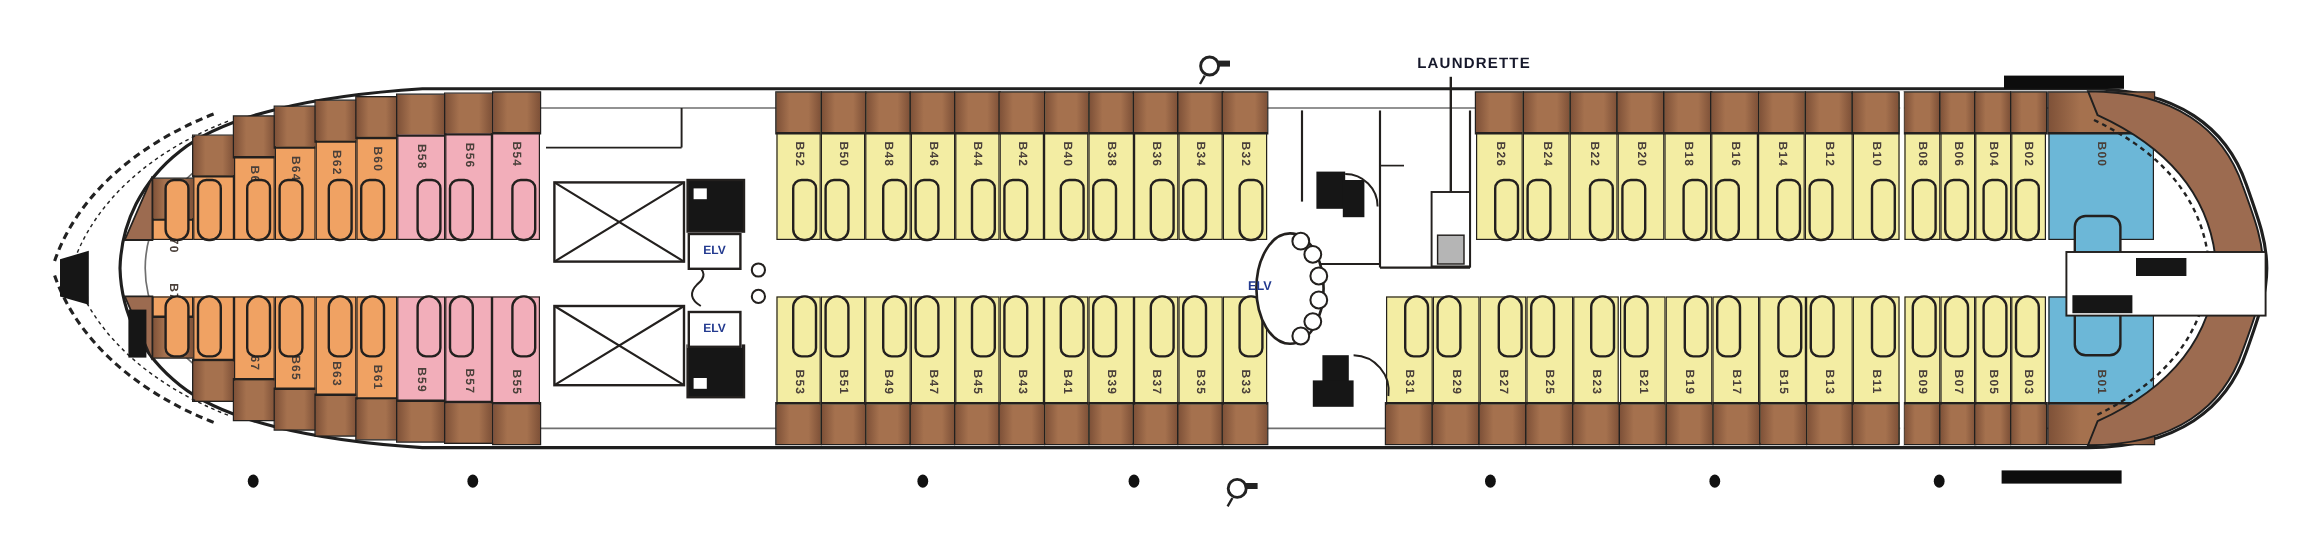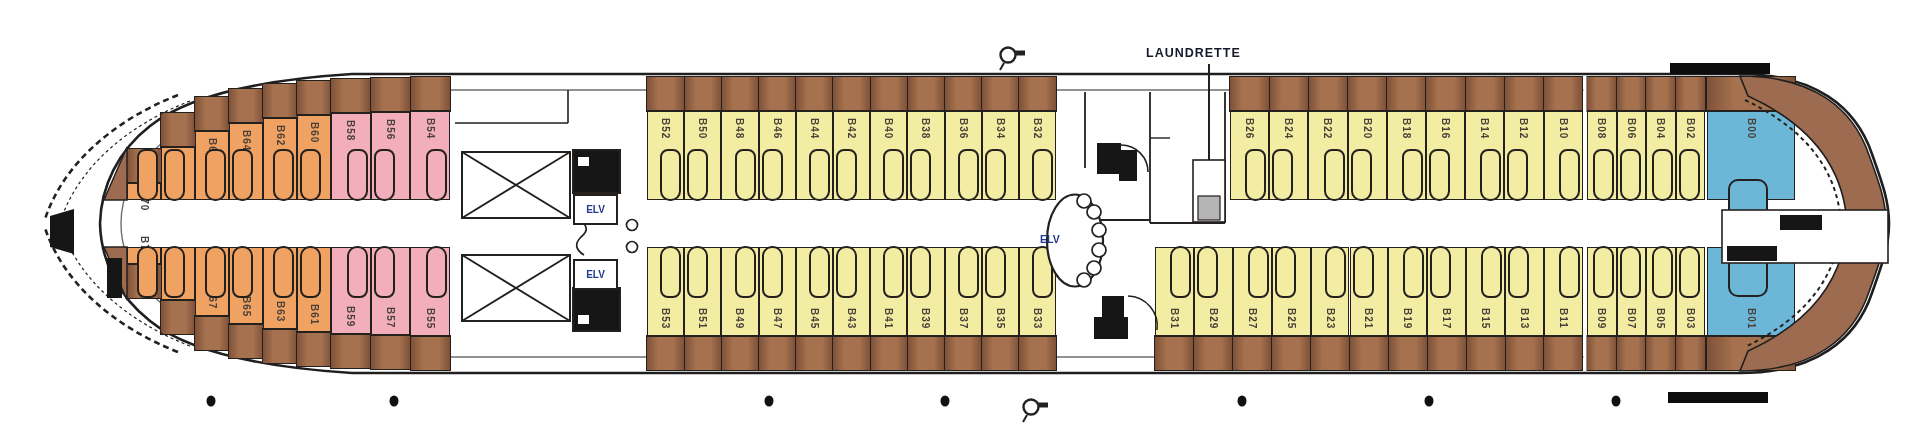--- a/index.html
+++ b/index.html
@@ -17,21 +17,21 @@
           writing-mode:vertical-rl;font-size:10px;font-weight:700;letter-spacing:1px;
           color:#4a403a;white-space:nowrap;}
   .cabnum.top{top:40px;}
   .cabnum.bottom{bottom:40px;}
   .bed{position:absolute;width:21px;height:52px;box-sizing:border-box;
        border:2px solid #23201e;}
   .bed.toprow{bottom:-2px;border-radius:8px 8px 10px 10px;}
   .bed.botrow{top:-2px;border-radius:10px 10px 8px 8px;}
   .bed.bleft{left:2px;} .bed.bright{right:2px;}
   .plan-label{position:absolute;color:#16182b;font-weight:700;}
-  #laundrette-label{left:1146px;top:46px;font-size:12.5px;letter-spacing:1px;}
+  #laundrette-label{left:1181px;top:46px;font-size:12.5px;letter-spacing:1px;}
   .elv-box{position:absolute;width:41px;height:27px;background:#fff;border:2px solid #23201e;
            display:flex;align-items:center;justify-content:center;
            font-size:10px;font-weight:700;color:#233a8f;}
   #elv-center{position:absolute;left:1040px;top:233px;font-size:10.5px;font-weight:700;color:#233a8f;}
 </style>
 </head>
 <body>
 
 <div id="stage">
 

